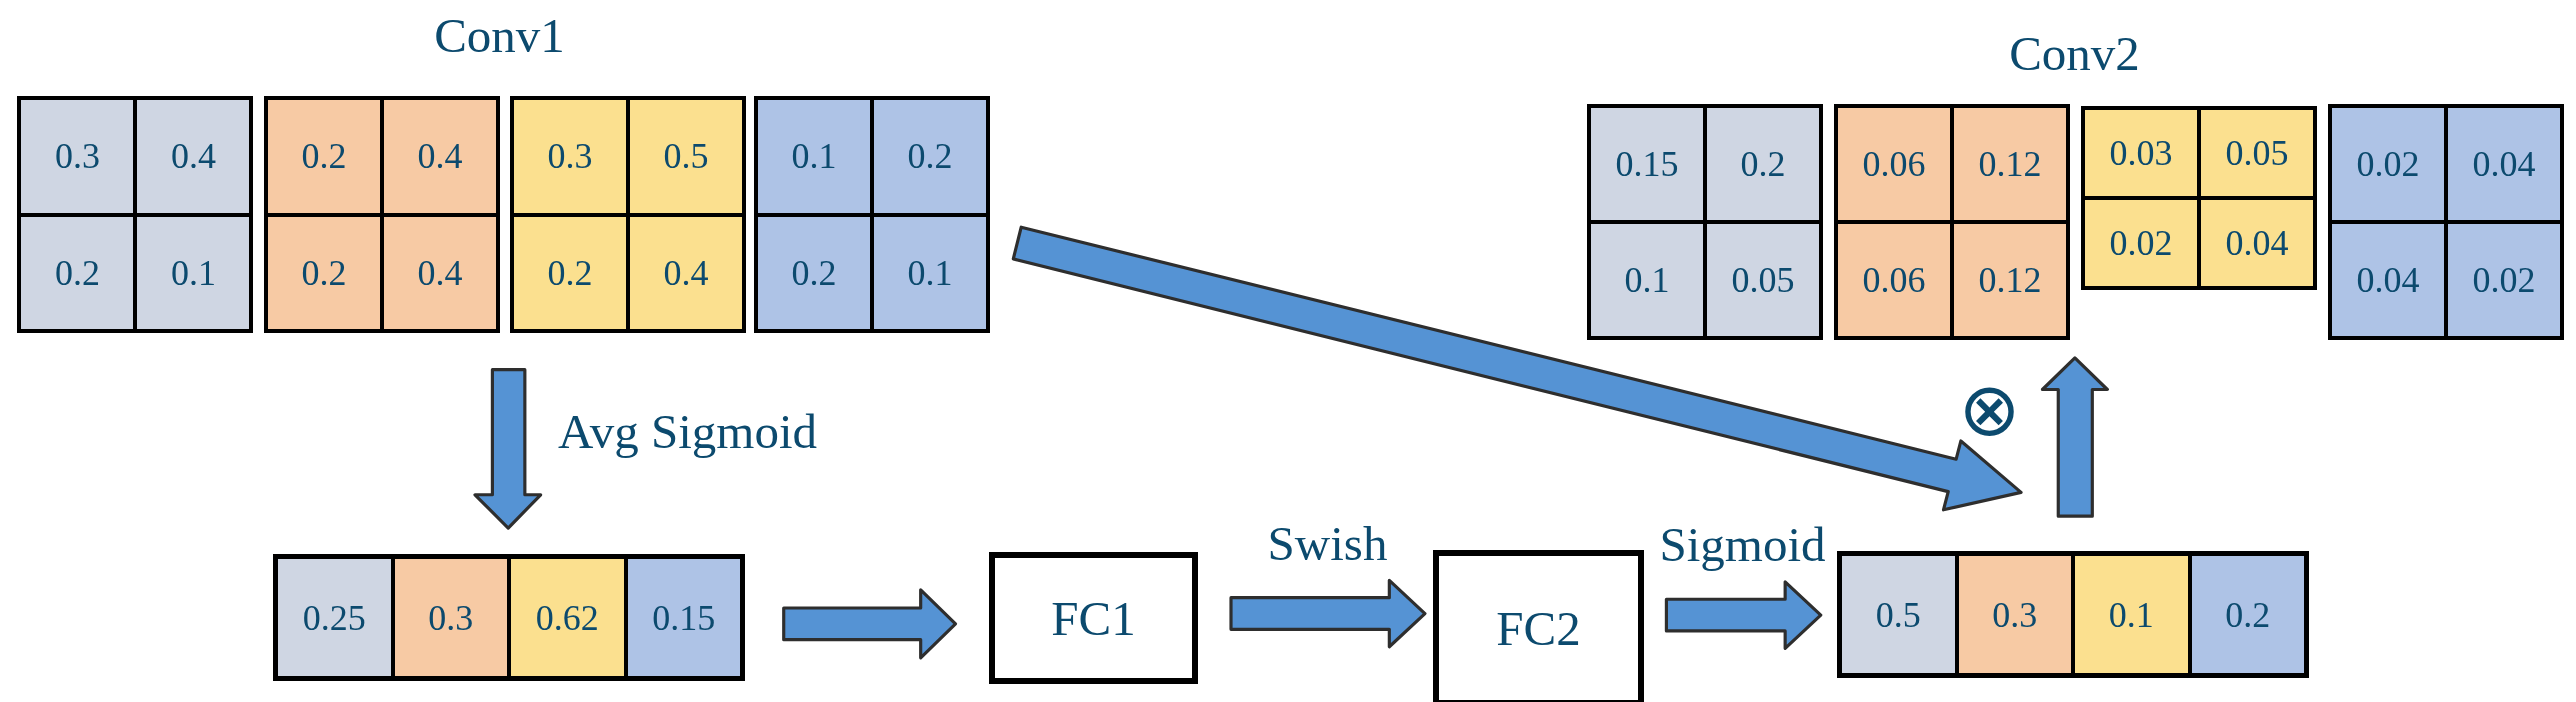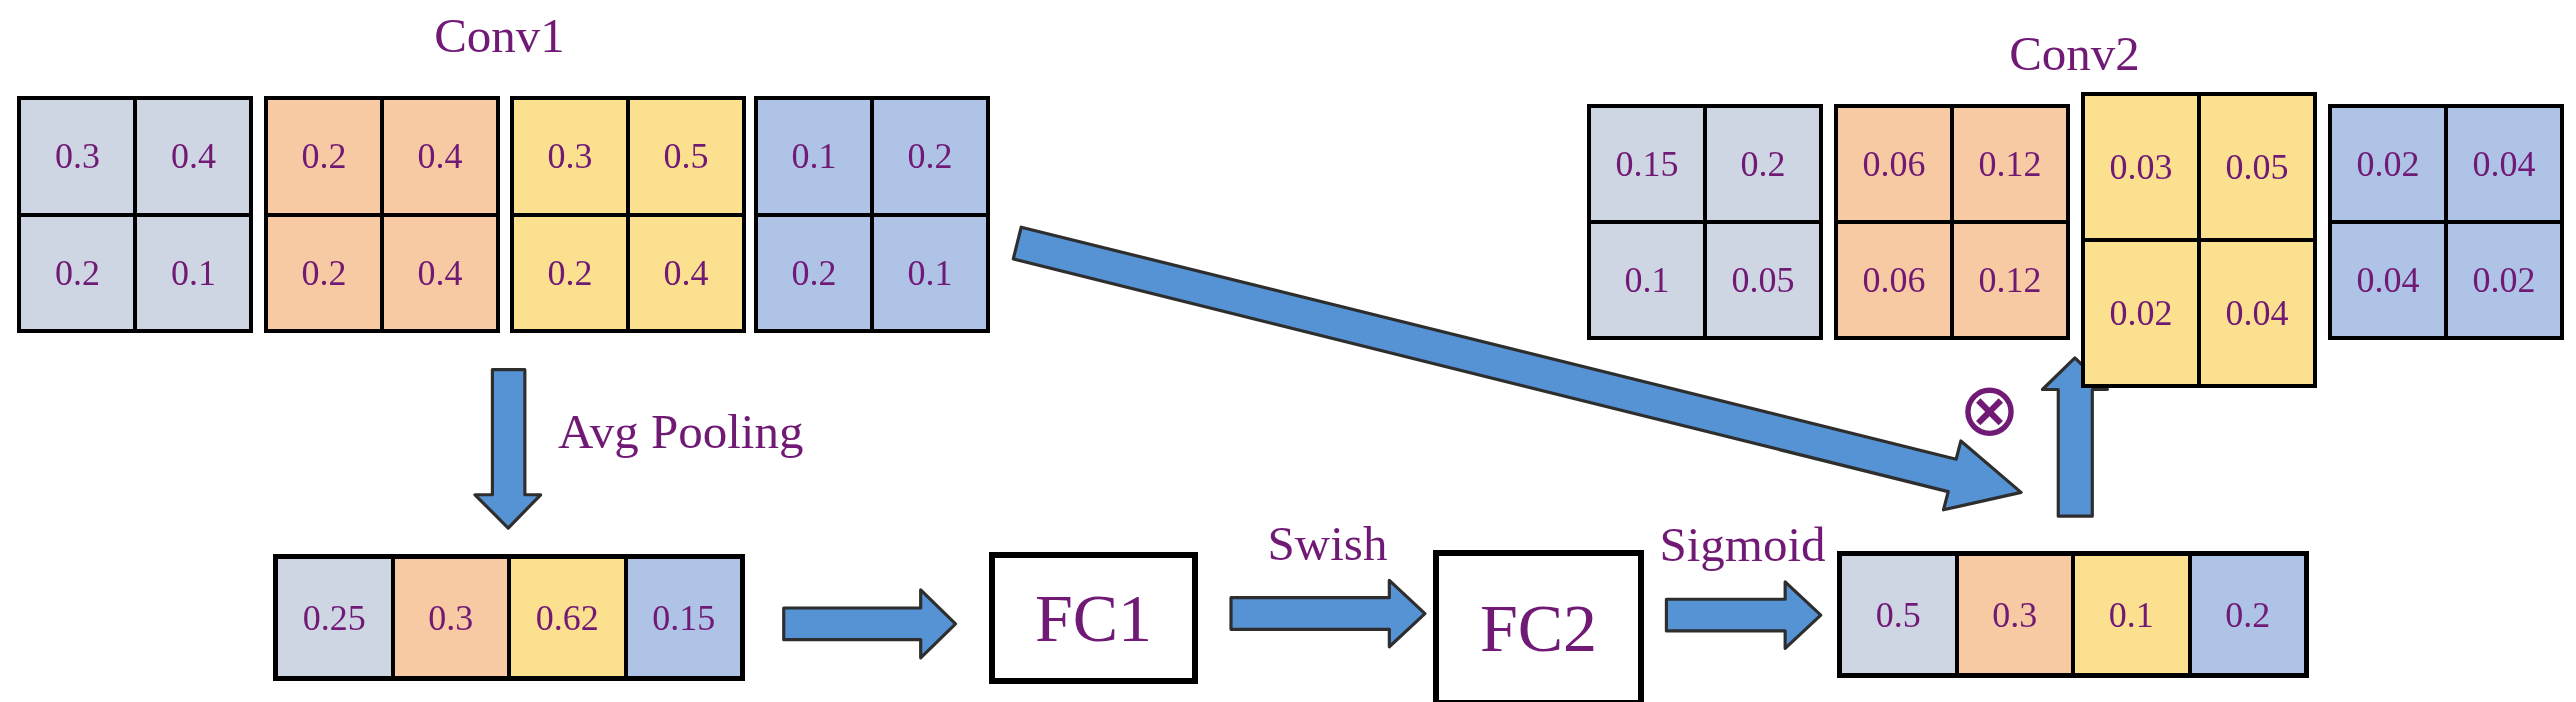--- a/index.html
+++ b/index.html
@@ -1,21 +1,21 @@
 <!DOCTYPE html>
 <html style="--gray: #CFD6E3; --orange: #F7CAA4; --yellow: #FBE08F; --blue: #AEC3E6; --arrow: #5593D4; --arrow-outline: #2E2E2E; --background: #FFFFFF;font-size:12.7px"><head>
 <meta charset="utf-8">
 <style>
   html,body{margin:0;padding:0;background:#fff;}
   #canvas{
     position:relative;
     width:2576px;height:703px;
     background:var(--background,#fff);
     font-family:"Liberation Serif","DejaVu Serif",serif;
-    color:#701a75;
+    color:#0c4a6e;
     overflow:hidden;
   }
   #arrows{position:absolute;left:0;top:0;width:2576px;height:703px;}
   #arrows polygon{
     fill:var(--arrow,#5593D4);
     stroke:var(--arrow-outline,#2e2e2e);
     stroke-width:4;
     stroke-linejoin:round;
   }
   .matrix{
@@ -46,21 +46,21 @@
   .c-gray  {background:var(--gray,#CFD6E3);}
   .c-orange{background:var(--orange,#F7CAA4);}
   .c-yellow{background:var(--yellow,#FBE08F);}
   .c-blue  {background:var(--blue,#AEC3E6);}
   .fcbox{
     position:absolute;
     box-sizing:border-box;
     border:6.3px solid #000;
     background:#fff;
     display:flex;align-items:center;justify-content:center;
-    font-size:68px;line-height:1;
+    font-size:49px;line-height:1;
   }
   .lbl{
     position:absolute;
     font-size:49px;line-height:1;
     text-align:center;
     white-space:nowrap;
   }
   .lbl-left{text-align:left;}
   .otimes{
     position:absolute;
@@ -118,34 +118,34 @@
     <div class="cell c-gray">0.2</div>
     <div class="cell c-gray">0.1</div>
     <div class="cell c-gray">0.05</div>
   </div>
   <div class="matrix" style="left:1834px;top:104px;height:236px">
     <div class="cell c-orange">0.06</div>
     <div class="cell c-orange">0.12</div>
     <div class="cell c-orange">0.06</div>
     <div class="cell c-orange">0.12</div>
   </div>
-  <div class="matrix" style="left:2081px;top:92px;height:296px">
+  <div class="matrix" style="left:2081px;top:106px;height:184px">
     <div class="cell c-yellow">0.03</div>
     <div class="cell c-yellow">0.05</div>
     <div class="cell c-yellow">0.02</div>
     <div class="cell c-yellow">0.04</div>
   </div>
   <div class="matrix" style="left:2328px;top:104px;height:236px">
     <div class="cell c-blue">0.02</div>
     <div class="cell c-blue">0.04</div>
     <div class="cell c-blue">0.04</div>
     <div class="cell c-blue">0.02</div>
   </div>
 
-  <div class="lbl lbl-left" style="left:558px;top:407px">Avg Pooling</div>
+  <div class="lbl lbl-left" style="left:558px;top:407px">Avg Sigmoid</div>
   <div class="lbl" style="left:1209px;top:519px;width:237px">Swish</div>
   <div class="lbl" style="left:1624px;top:520px;width:237px">Sigmoid</div>
 
   <div class="vector" style="left:273px;top:554px">
     <div class="cell c-gray">0.25</div>
     <div class="cell c-orange">0.3</div>
     <div class="cell c-yellow">0.62</div>
     <div class="cell c-blue">0.15</div>
   </div>
 

